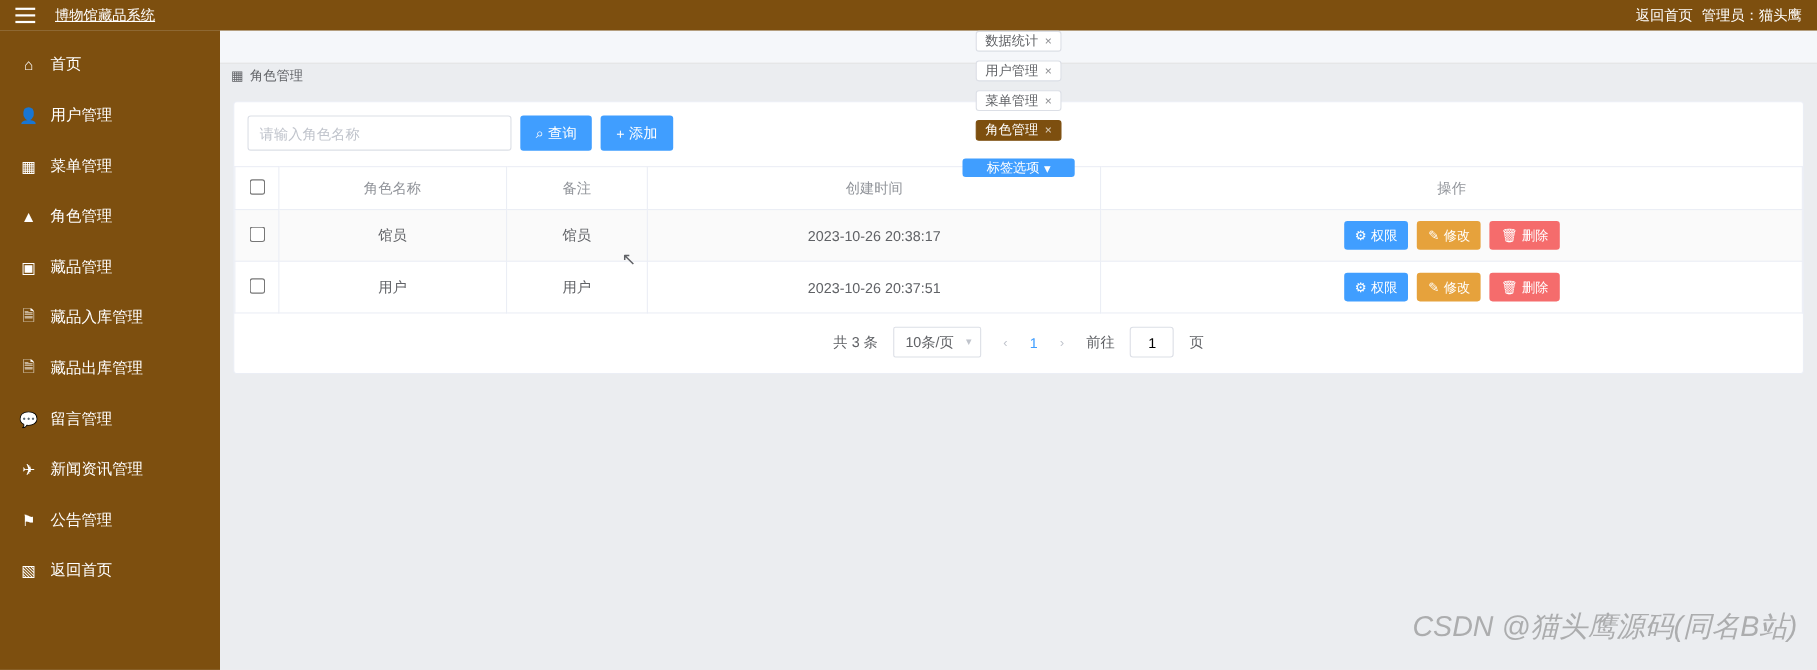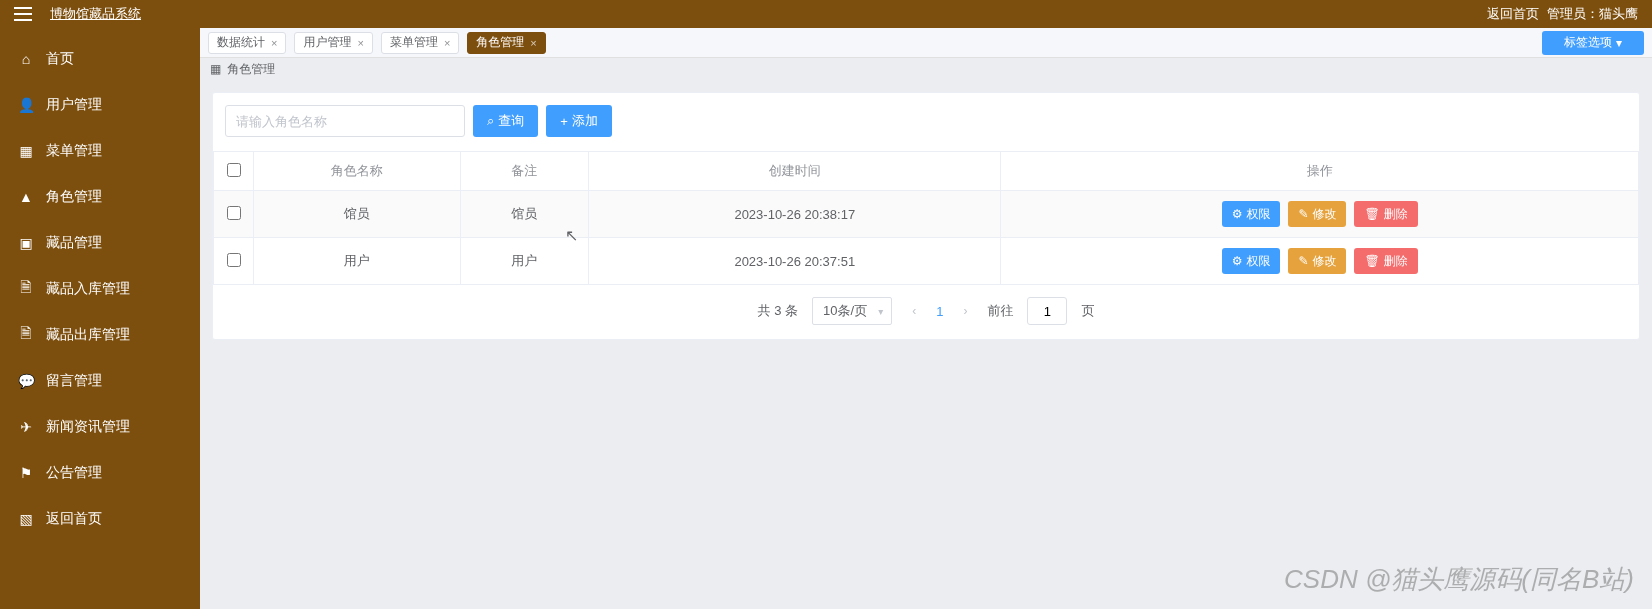--- a/index.html
+++ b/index.html
@@ -12,21 +12,21 @@
 .header-title { font-size: 13px; text-decoration: underline; }
 .header-right { display: flex; gap: 8px; font-size: 13px; }
 .header-right a { color: #fff; text-decoration: none; cursor: pointer; }
 
 .sidebar { position: absolute; left: 0; top: 28px; bottom: 0; width: 200px; background: #7d4f0f; padding-top: 8px; }
 .side-item { display: flex; align-items: center; gap: 12px; color: #fff; padding: 0 18px; height: 46px; cursor: pointer; font-size: 14px; }
 .side-item .icon { width: 16px; text-align: center; font-size: 14px; }
 
 .main { position: absolute; left: 200px; right: 0; top: 28px; bottom: 0; background: #ebedf0; }
 
-.tabbar { height: 30px; background: #f5f7fa; border-bottom: 1px solid #e0e0e0; display: flex; align-items: center; padding: 0 8px; gap: 8px; }
+.tabbar { height: 30px; background: #f5f7fa; border-bottom: 1px solid #e0e0e0; display: flex; align-items: center; padding: 0 8px; gap: 8px; flex-direction: column; }
 .tab { display: inline-flex; align-items: center; gap: 6px; height: 22px; padding: 0 8px; border: 1px solid #dcdfe6; border-radius: 3px; background: #fff; color: #606266; font-size: 12px; cursor: pointer; }
 .tab.active { background: #7d4f0f; color: #fff; border-color: #7d4f0f; }
 .tab .close { font-size: 11px; opacity: .7; }
 .tabbar-spacer { flex: 1; }
 .tag-btn { background: #409eff; color: #fff; border: none; height: 24px; padding: 0 22px; border-radius: 3px; font-size: 12px; cursor: pointer; display: inline-flex; align-items: center; gap: 4px; }
 
 .crumb { height: 22px; display: flex; align-items: center; gap: 6px; padding: 0 10px; font-size: 12px; color: #606266; background: #ebedf0; }
 .crumb-icon { font-size: 12px; }
 
 .content { margin: 12px; background: #fff; border: 1px solid #ebeef5; border-radius: 3px; padding: 12px 0; }
@@ -48,21 +48,21 @@
 .b-orange { background: #e6a23c; }
 .b-red { background: #f56c6c; }
 
 .pager { display: flex; align-items: center; justify-content: center; gap: 14px; padding: 12px 0 2px; font-size: 13px; color: #606266; }
 .pagesel { border: 1px solid #dcdfe6; border-radius: 2px; height: 28px; padding: 0 24px 0 10px; background: #fff; position: relative; display: inline-flex; align-items: center; font-size: 13px; cursor: pointer; }
 .pagesel::after { content: "▾"; position: absolute; right: 8px; color: #c0c4cc; font-size: 10px; }
 .pg-nav { color: #c0c4cc; cursor: pointer; padding: 0 6px; font-size: 12px; }
 .pg-cur { color: #409eff; }
 .pg-input { width: 40px; height: 28px; border: 1px solid #dcdfe6; border-radius: 3px; text-align: center; font-size: 13px; }
 
-.watermark { position: absolute; right: 18px; bottom: 12px; font-size: 26px; color: rgba(120,120,120,.55); font-style: italic; pointer-events: none; }
+.watermark { position: absolute; right: 18px; bottom: 22px; font-size: 26px; color: rgba(120,120,120,.55); font-style: italic; pointer-events: none; }
 .cursor { position: absolute; left: 565px; top: 226px; font-size: 16px; pointer-events: none; }
 </style>
 </head>
 <body>
 
 <div class="header">
   <div class="header-left">
     <div class="menu-toggle">
         <span></span>
         <span></span>

